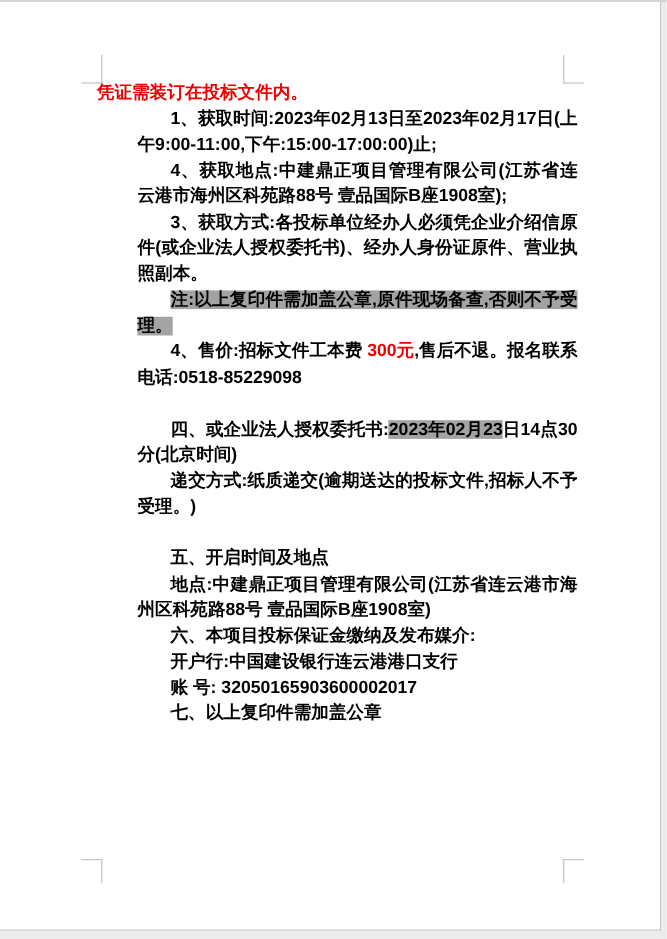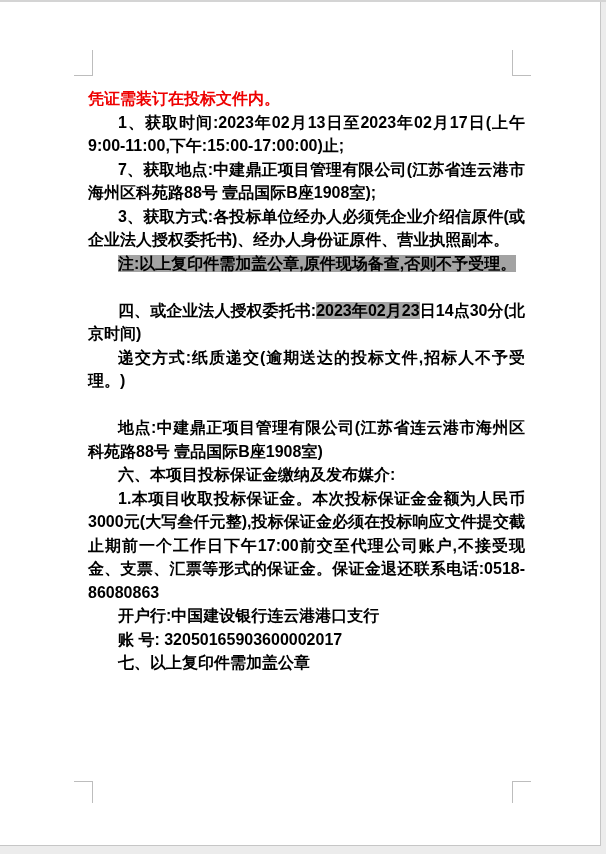--- a/index.html
+++ b/index.html
@@ -19,26 +19,26 @@
     background:#ffffff;
     border-right:1px solid #c6c6c6;
     border-bottom:1px solid #c6c6c6;
   }
   .crop{position:absolute;width:18px;}
   .crop-tl{left:74px;top:48px;height:25px;border-right:1px solid #bdbdbd;border-bottom:1px solid #bdbdbd;}
   .crop-tr{left:512px;top:48px;height:25px;border-left:1px solid #bdbdbd;border-bottom:1px solid #bdbdbd;}
   .crop-bl{left:74px;top:779px;height:21px;border-right:1px solid #bdbdbd;border-top:1px solid #bdbdbd;}
   .crop-br{left:512px;top:779px;height:21px;border-left:1px solid #bdbdbd;border-top:1px solid #bdbdbd;}
   .content{
-    position:absolute;left:88px;top:85px;width:437px;
+    position:absolute;left:88px;top:71px;width:437px;
     font-size:16px;line-height:23.5px;font-weight:700;color:#000;
     text-align:justify;
   }
   .para{margin:0;padding:0;}
-  .indent{text-indent:30px;}
+  .indent{text-indent:30px;margin-left:37px;}
   .blank{height:23.5px;}
   .r-red{color:#ee0000;}
   .r-hl{background:#a3a3a3;}
 </style>
 </head>
 <body>
 
 <div class="top-edge"></div>
 
 <div class="page">
@@ -47,42 +47,43 @@
   <div class="crop crop-bl"></div>
   <div class="crop crop-br"></div>
 
   <div class="content">
 
     <p class="para"><span class="r-red">凭证需装订在投标文件内。</span></p>
 
 
     <p class="para indent"><span>1、获取时间:2023年02月13日至2023年02月17日(上午9:00-11:00,下午:15:00-17:00:00)止;</span></p>
 
-    <p class="para indent"><span>7、获取地点:中建鼎正项目管理有限公司(江苏省连云港市海州区科苑路88号 壹品国际B座1908室);</span></p>
+    <p class="para indent"><span>4、获取地点:中建鼎正项目管理有限公司(江苏省连云港市海州区科苑路88号 壹品国际B座1908室);</span></p>
 
     <p class="para indent"><span>3、获取方式:各投标单位经办人必须凭企业介绍信原件(或企业法人授权委托书)、经办人身份证原件、营业执照副本。</span></p>
 
     <p class="para indent"><span class="r-hl">注:以上复印件需加盖公章,原件现场备查,否则不予受理。</span></p>
 
+    <p class="para indent"><span>4、售价:招标文件工本费 </span><span class="r-red">300元</span><span>,售后不退。报名联系电话:0518-85229098</span></p>
 
     <p class="para blank"></p>
 
     <p class="para indent"><span>四、或企业法人授权委托书:</span><span class="r-hl">2023年02月23</span><span>日14点30分(北京时间)</span></p>
 
     <p class="para indent"><span>递交方式:纸质递交(逾期送达的投标文件,招标人不予受理。)</span></p>
 
     <p class="para blank"></p>
 
+    <p class="para indent"><span>五、开启时间及地点</span></p>
 
 
     <p class="para indent"><span>地点:中建鼎正项目管理有限公司(江苏省连云港市海州区科苑路88号 壹品国际B座1908室)</span></p>
 
     <p class="para indent"><span>六、本项目投标保证金缴纳及发布媒介:</span></p>
 
-    <p class="para indent"><span>1.本项目收取投标保证金。本次投标保证金金额为人民币3000元(大写叁仟元整),投标保证金必须在投标响应文件提交截止期前一个工作日下午17:00前交至代理公司账户,不接受现金、支票、汇票等形式的保证金。保证金退还联系电话:0518-86080863</span></p>
 
 
     <p class="para indent"><span>开户行:中国建设银行连云港港口支行</span></p>
 
     <p class="para indent"><span>账   号: 32050165903600002017</span></p>
 
 
     <p class="para indent"><span>七、以上复印件需加盖公章</span></p>
 
   </div>

